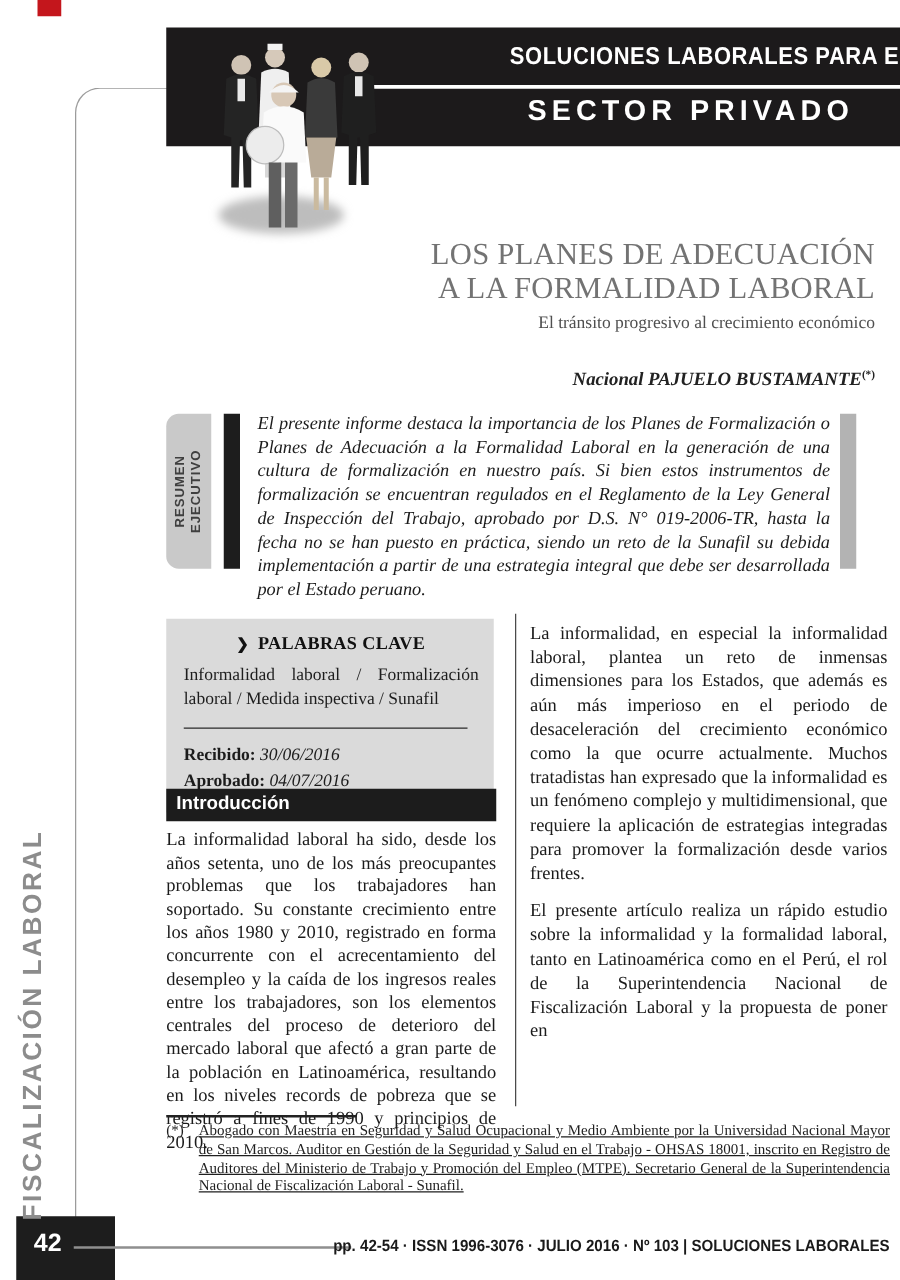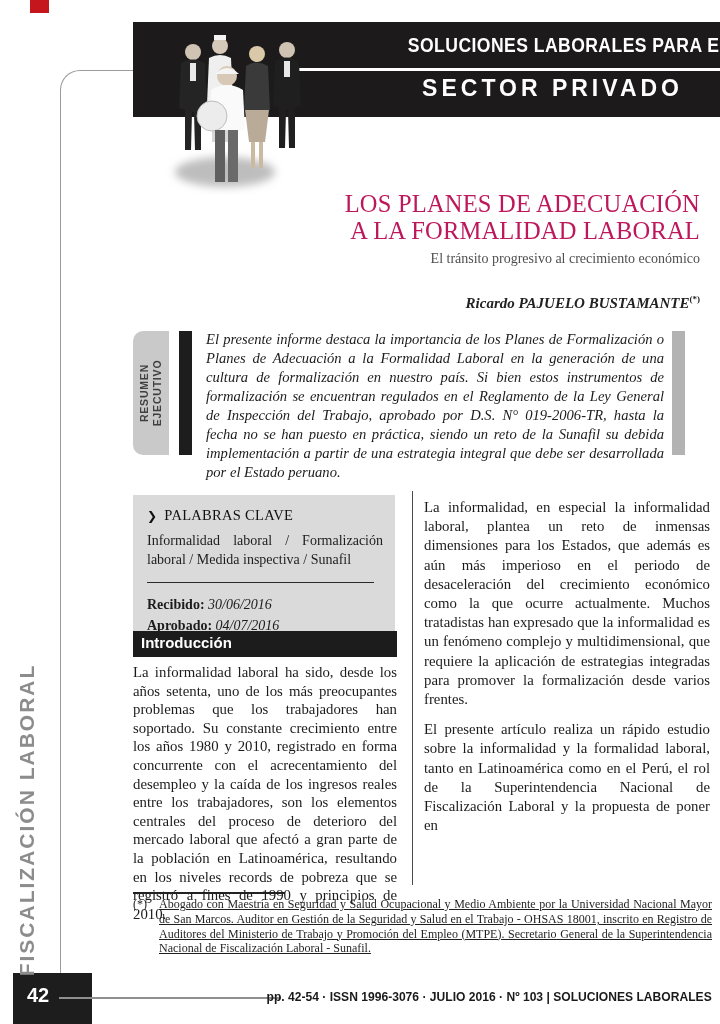--- a/index.html
+++ b/index.html
@@ -21,21 +21,21 @@
                  transform:scaleX(0.9);transform-origin:right center;letter-spacing:.5px;white-space:nowrap;}
   .banner-divider{position:absolute;left:150px;right:0;top:46px;height:2.5px;background:#ffffff;}
   .banner-title{position:absolute;right:62px;top:53px;color:#ffffff;
                 font-family:"Liberation Sans",sans-serif;font-size:23px;font-weight:bold;
                 letter-spacing:4px;white-space:nowrap;}
 
   .photo{position:absolute;left:165px;top:30px;width:150px;height:165px;}
 
   
   .title-block{position:absolute;left:240px;top:190px;width:460px;text-align:right;}
-  .title-line{font-size:24.5px;line-height:27px;color:#be185d;letter-spacing:.2px;}
+  .title-line{font-size:24.5px;line-height:27px;color:#737373;letter-spacing:.2px;}
   .subtitle{font-size:14px;line-height:22px;color:#4f4f4f;margin-top:4px;}
   .author{font-size:15px;font-weight:bold;font-style:italic;margin-top:24px;color:#222;}
   .author sup{font-size:9px;font-style:normal;}
 
   
   .resumen-tab{position:absolute;left:133px;top:331px;width:36px;height:124px;background:#c9c9c9;
                border-radius:10px 0 0 10px;}
   .resumen-tab-inner{position:absolute;left:-44px;top:44px;width:124px;height:36px;
                      transform:rotate(-90deg);text-align:center;
                      font-family:"Liberation Sans",sans-serif;font-weight:bold;font-size:10.5px;
@@ -43,21 +43,21 @@
   .resumen-bar{position:absolute;left:179px;top:331px;width:13px;height:124px;background:#1d1d1d;}
   .resumen-endbar{position:absolute;left:672px;top:331px;width:13px;height:124px;background:#b3b3b3;}
   .resumen-text{position:absolute;left:206px;top:330px;width:458px;
                 font-style:italic;font-size:14.6px;line-height:19px;text-align:justify;}
 
   
   .col-divider{position:absolute;left:412px;top:491px;width:1px;height:394px;background:#4a4a4a;}
 
   .keywords-box{position:absolute;left:133px;top:495px;width:262px;background:#dadada;
                 box-sizing:border-box;padding:12px 12px 14px 14px;}
-  .kw-head{font-size:14.5px;font-weight:normal;letter-spacing:.3px;color:#111;}
+  .kw-head{font-size:14.5px;font-weight:bold;letter-spacing:.3px;color:#111;margin-left:42px;}
   .kw-arrow{font-size:12px;margin-right:7px;}
   .kw-items{font-size:14px;line-height:19px;text-align:justify;margin-top:7px;color:#1d1d1d;}
   .kw-divider{border-top:1px solid #2a2a2a;margin:13px 0 11px;width:96%;}
   .kw-meta{font-size:14px;line-height:21px;}
   .kw-meta b{font-weight:bold;text-align:center;}
   .kw-meta i{font-style:italic;}
 
   .intro-bar{position:absolute;left:133px;top:631px;width:264px;height:26px;background:#1c1c1c;
              color:#ffffff;font-family:"Liberation Sans",sans-serif;font-weight:bold;font-size:15px;
              line-height:23px;padding-left:8px;box-sizing:border-box;}
@@ -136,21 +136,21 @@
         <rect x="50" y="100" width="10" height="52" fill="#5f5f5f"></rect>
         <rect x="63" y="100" width="10" height="52" fill="#6a6a6a"></rect>
       </g>
     </svg>
   </div>
 
   <div class="title-block">
     <div class="title-line">LOS PLANES DE ADECUACIÓN</div>
     <div class="title-line">A LA FORMALIDAD LABORAL</div>
     <div class="subtitle">El tránsito progresivo al crecimiento económico</div>
-    <div class="author"><span>Ricardo PAJUELO BUSTAMANTE</span><sup>(*)</sup></div>
+    <div class="author"><span>Nacional PAJUELO BUSTAMANTE</span><sup>(*)</sup></div>
   </div>
 
   <div class="resumen-tab">
     <div class="resumen-tab-inner">
       <div>RESUMEN</div>
       <div>EJECUTIVO</div>
     </div>
   </div>
   <div class="resumen-bar"></div>
   <div class="resumen-endbar"></div>

